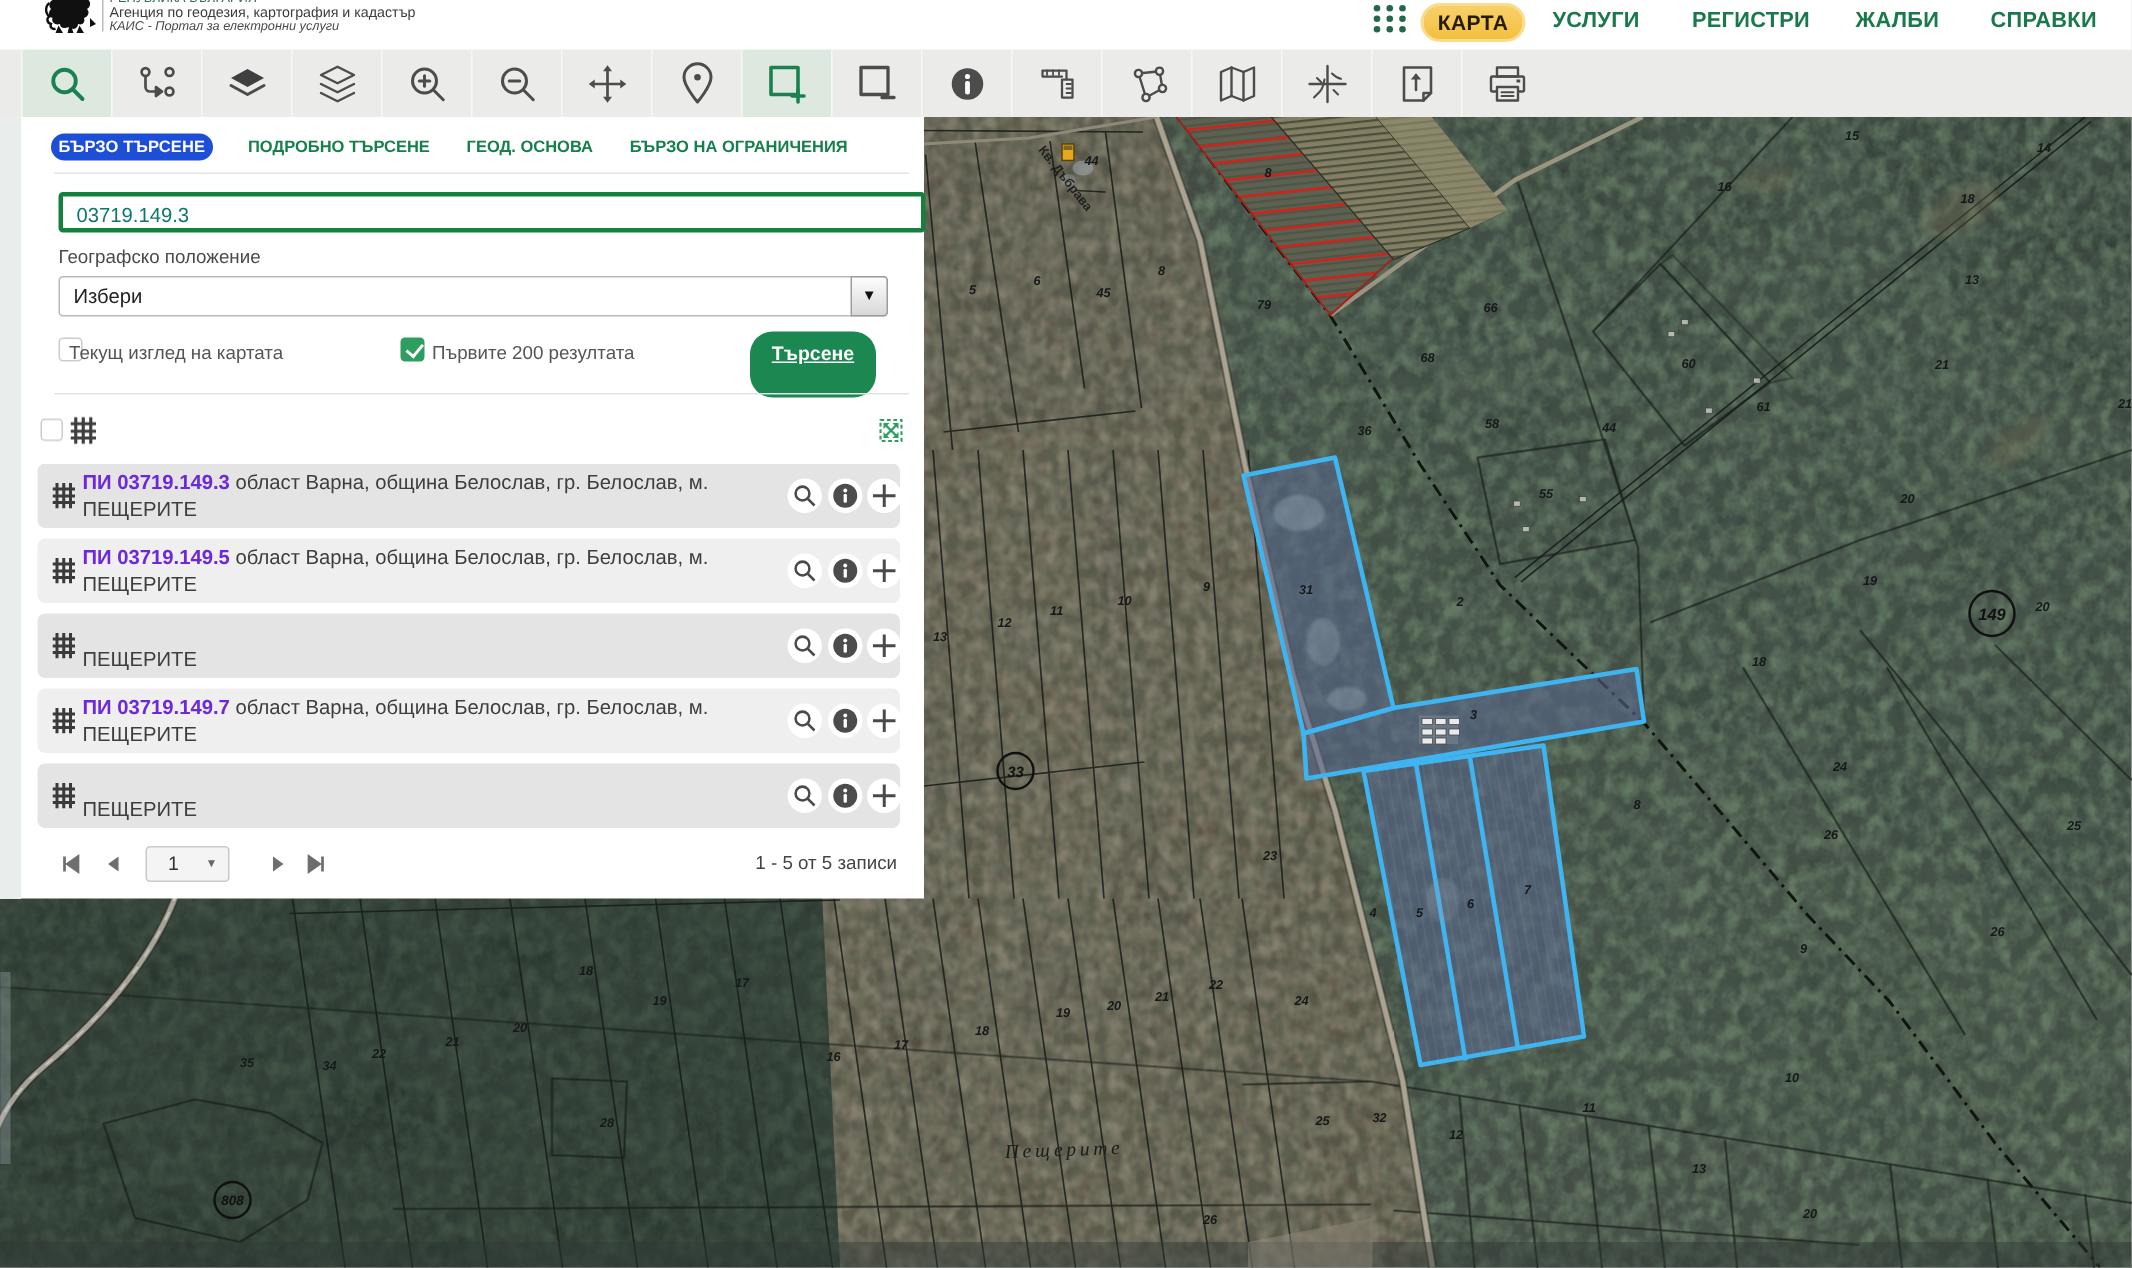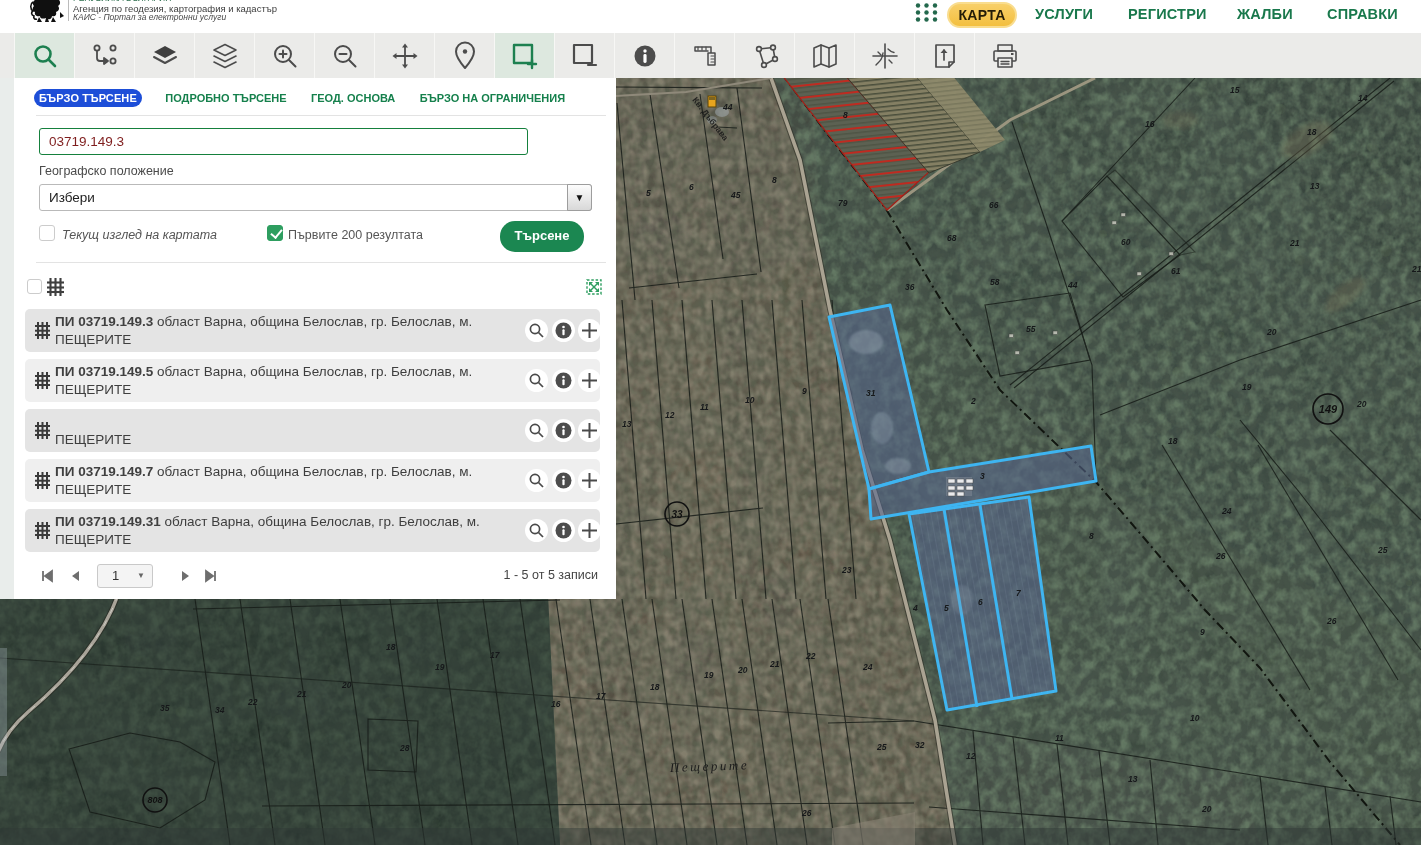--- a/index.html
+++ b/index.html
@@ -23,34 +23,34 @@
 
 #map { position:absolute; left:0; top:78px; width:1421px; height:767px; z-index:1; }
 
 #gutter { position:absolute; left:0; top:33px; width:14px; height:566px; background:#e9edeb; z-index:20; }
 
 #panel { position:absolute; left:14px; top:78px; width:602px; height:521px; background:#fff; z-index:20; }
 .tabrow { position:absolute; left:20px; top:10px; height:18px; white-space:nowrap; }
 .tabpill { display:inline-block; background:#1d4ed8; color:#fff; font-weight:bold; font-size:11px; padding:3px 5px 3px 5px; border-radius:10px; letter-spacing:0.1px; }
 .tab { display:inline-block; color:#15804c; font-weight:bold; font-size:11px; margin-left:20px; letter-spacing:0; }
 .pdiv { position:absolute; left:22px; right:10px; height:1px; background:#e3e3e3; }
-#inp { position:absolute; left:25px; top:50px; width:489px; height:27px; border:1px solid #15803d; border-radius:3px; font-size:13.5px; color:#7f1d1d; padding-left:9px; line-height:25px; background:#fff; }
+#inp { position:absolute; left:25px; top:50px; width:578px; height:27px; border:3px solid #15803d; border-radius:3px; font-size:13.5px; color:#0f766e; padding-left:9px; line-height:25px; background:#fff; }
 #geolabel { position:absolute; left:25px; top:86px; font-size:12.5px; color:#4a4a4a; }
 #sel { position:absolute; left:25px; top:106px; width:553px; height:27px; border:1px solid #b9b9b9; border-radius:3px; background:#fff; font-size:13.5px; color:#222; line-height:25px; padding-left:9px; }
 #selbtn { position:absolute; right:-1px; top:-1px; width:25px; height:27px; background:linear-gradient(#fdfdfd,#d8d8d8); border:1px solid #9d9d9d; border-radius:0 3px 3px 0; text-align:center; line-height:26px; font-size:10px; color:#111; }
 .cb { position:absolute; width:16px; height:16px; border:1px solid #ccc; border-radius:3px; background:#fff; }
 .cb.checked { background:#2e9e60; border-color:#2e9e60; }
 .cb.checked:after { content:""; position:absolute; left:4.5px; top:1px; width:5px; height:9px; border:solid #fff; border-width:0 2.2px 2.2px 0; transform:rotate(40deg); }
 .cblabel { position:absolute; font-size:12.5px; color:#555; }
-#searchbtn { position:absolute; left:486px; top:143px; width:84px; height:31px; background:#1b8751; border-radius:15px; color:#fff; font-weight:bold; font-size:13px; text-align:center; line-height:29px; }
+#searchbtn { position:absolute; left:486px; top:143px; width:84px; height:44px; background:#1b8751; border-radius:15px; color:#fff; font-weight:bold; font-size:13px; text-align:center; line-height:29px;text-decoration:underline; }
 #selallrow { position:absolute; left:13px; top:200px; width:576px; height:18px; }
 .result { position:absolute; left:11px; width:575px; height:43px; border-radius:5px; color:#3e3e3e; font-size:13.5px; }
 .result .l1 { position:absolute; left:30px; top:5px; white-space:nowrap; }
 .result .l2 { position:absolute; left:30px; top:23px; }
-.result b { color:#404040; }
+.result b { color:#6d28d9; }
 .rgrid { position:absolute; left:10px; top:13px; }
 .rbtn { position:absolute; top:10px; width:23px; height:23px; border-radius:50%; background:#fff; display:flex; align-items:center; justify-content:center; }
 
 #pager { position:absolute; left:0px; top:486px; width:588px; height:30px; }
 .pgbtn { position:absolute; top:4px; width:16px; height:16px; }
 #pagesel { position:absolute; left:83px; top:0px; width:56px; height:24px; background:#f4f4f4; border:1px solid #c9c9c9; border-radius:3px; font-size:13px; color:#333; text-align:left; }
 #pagesel .num { position:absolute; left:14px; top:3px; }
 #pagesel .car { position:absolute; right:7px; top:6px; font-size:8px; color:#666; }
 #pginfo { position:absolute; right:4px; top:4px; font-size:12.5px; color:#444; }
 </style>
@@ -1543,21 +1543,21 @@
       <span class="tabpill">БЪРЗО ТЪРСЕНЕ</span>
       <span class="tab" style="margin-left:19px">ПОДРОБНО ТЪРСЕНЕ</span>
       <span class="tab">ГЕОД. ОСНОВА</span>
       <span class="tab">БЪРЗО НА ОГРАНИЧЕНИЯ</span>
     </div>
     <div class="pdiv" style="top:37px"></div>
     <div id="inp">03719.149.3</div>
     <div id="geolabel">Географско положение</div>
     <div id="sel">Избери<div id="selbtn">▼</div></div>
     <div class="cb" style="left:25px; top:147px;"></div>
-    <div class="cblabel" style="left:48px; top:150px;font-style:italic;">Текущ изглед на картата</div>
+    <div class="cblabel" style="left:32px; top:150px;">Текущ изглед на картата</div>
     <div class="cb checked" style="left:253px; top:147px;"></div>
     <div class="cblabel" style="left:274px; top:150px;">Първите 200 резултата</div>
     <div id="searchbtn">Търсене</div>
     <div class="pdiv" style="top:184px"></div>
     <div id="selallrow">
       <div class="cb" style="left:0px; top:1px; width:15px; height:15px;"></div>
       <svg style="position:absolute;left:20px;top:0px" width="17" height="18" viewBox="0 0 17 18">
         <g stroke="#3f3f3f" stroke-width="2.1">
           <line x1="3.5" y1="0" x2="3.5" y2="18"></line>
             <line x1="8.5" y1="0" x2="8.5" y2="18"></line>
@@ -1716,21 +1716,20 @@
       <svg class="rgrid" width="15" height="17" viewBox="0 0 15 17">
           <g stroke="#3a3a3a" stroke-width="2">
             <line x1="3" y1="0" x2="3" y2="17"></line>
             <line x1="7.5" y1="0" x2="7.5" y2="17"></line>
             <line x1="12" y1="0" x2="12" y2="17"></line>
             <line x1="0" y1="4" x2="15" y2="4"></line>
             <line x1="0" y1="8.7" x2="15" y2="8.7"></line>
             <line x1="0" y1="13" x2="15" y2="13"></line>
           </g>
         </svg>
-      <div class="l1"><b>ПИ 03719.149.31</b> област Варна, община Белослав, гр. Белослав, м.</div>
       <div class="l2">ПЕЩЕРИТЕ</div>
       <div class="rbtn" style="left:500px">
           <svg width="17" height="17" viewBox="0 0 17 17" fill="none" stroke="#4a4a4a" stroke-width="1.7">
             <circle cx="7" cy="7" r="4.6"></circle>
             <line x1="10.5" y1="10.5" x2="15" y2="15"></line>
           </svg>
         </div>
       <div class="rbtn" style="left:527px">
           <svg width="17" height="17" viewBox="0 0 17 17">
             <circle cx="8.5" cy="8.5" r="8" fill="#4c4c4c"></circle>

